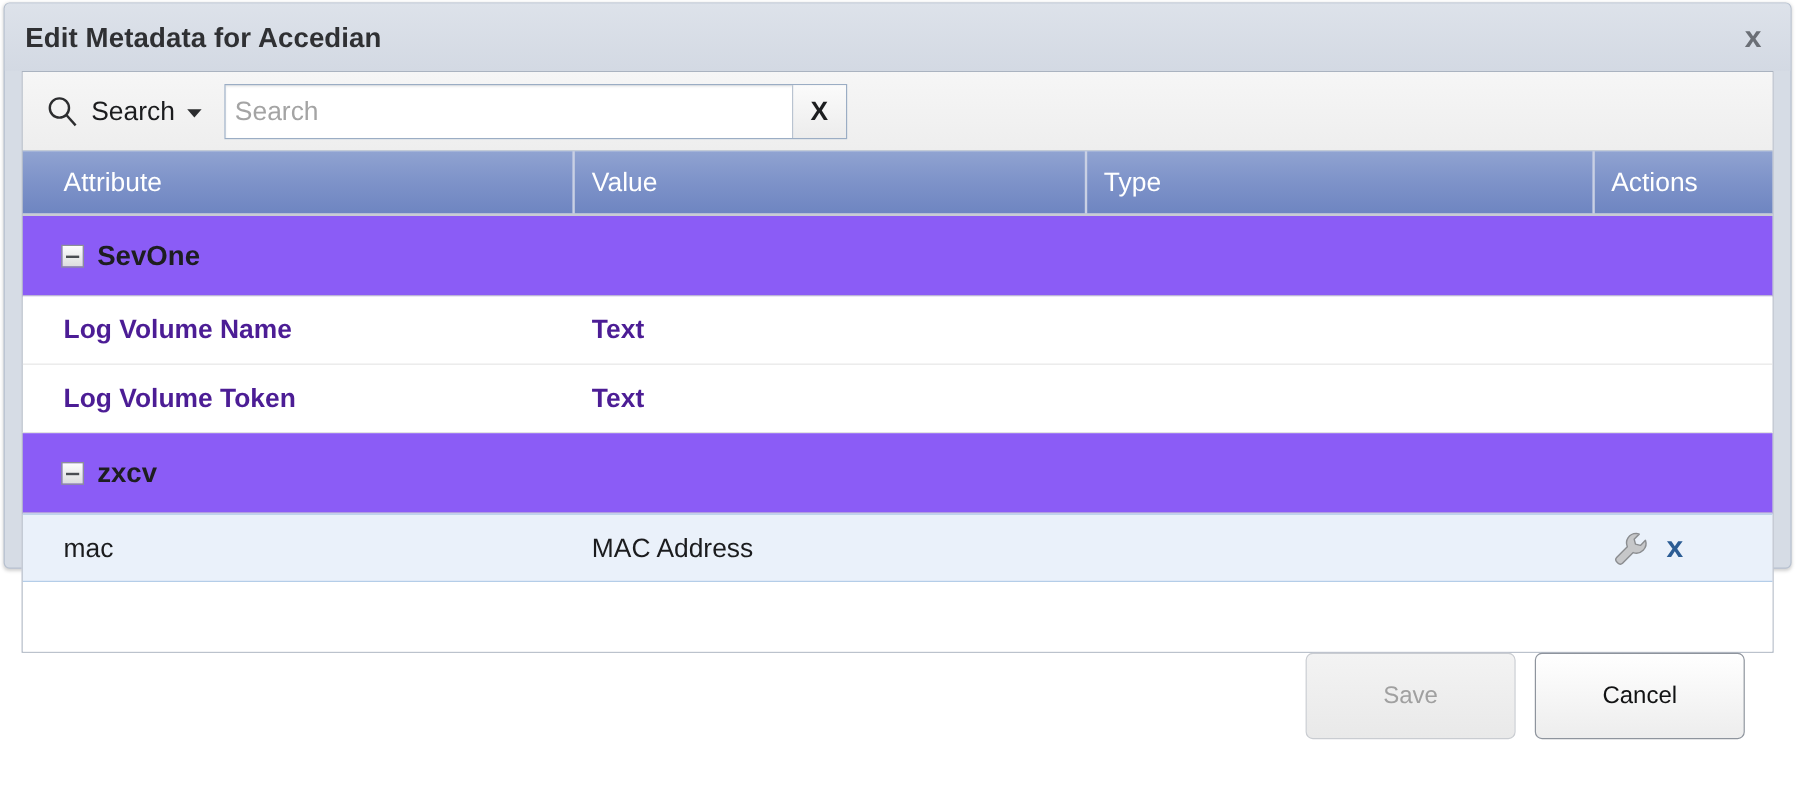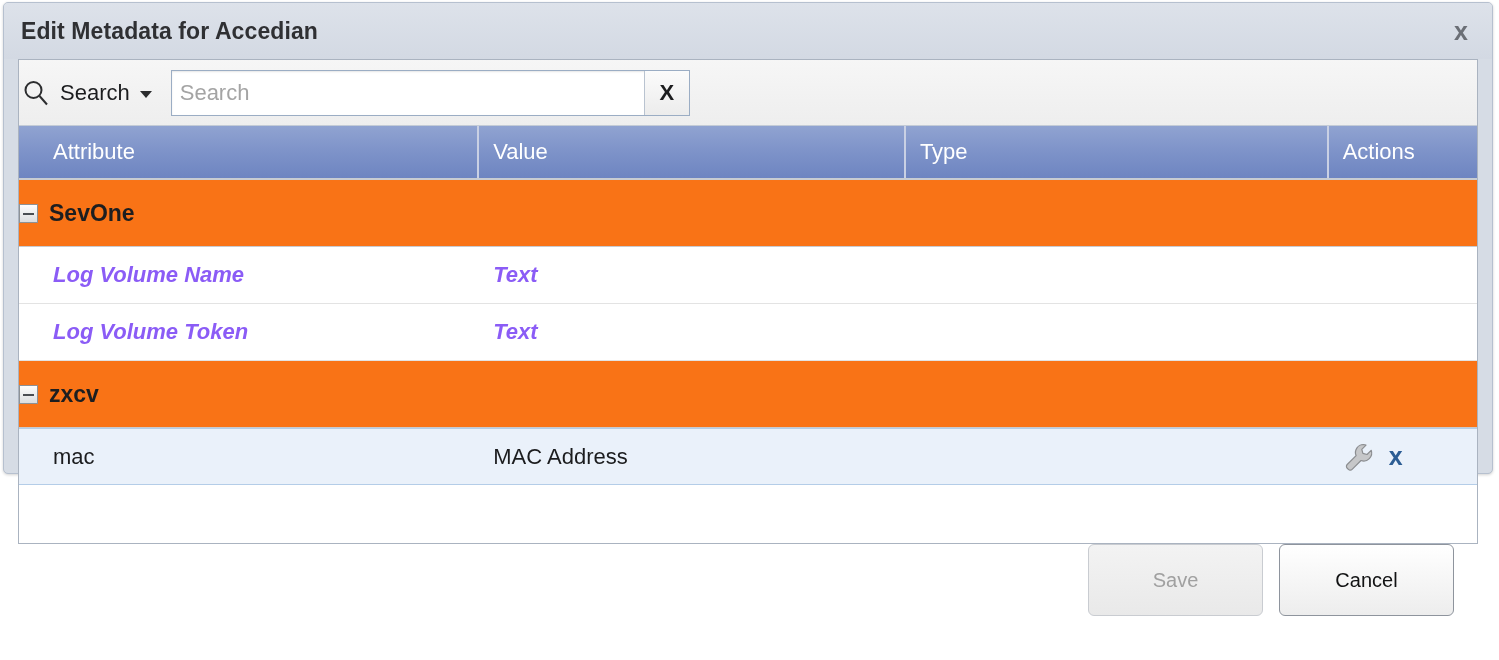--- a/index.html
+++ b/index.html
@@ -69,20 +69,21 @@
 
   
   #toolbar {
     flex: 0 0 66px;
     height: 66px;
     box-sizing: border-box;
     background: linear-gradient(to bottom, #f6f6f6 0%, #eeeeee 100%);
     border-bottom: 1px solid #c3cbd6;
     display: flex;
     align-items: center;
+    padding-left: 16px;
   }
   #search-trigger {
     display: flex;
     align-items: center;
     cursor: pointer;
     padding: 4px 6px 4px 2px;
   }
   .magnifier { width: 30px; height: 30px; display:block; }
   #search-trigger-label {
     font-size: 22px;
@@ -152,24 +153,25 @@
   #grid-header .hcell:last-child { border-right: none; }
 
   .col-attr   { width: 455px; margin-left: 20px; }
   .col-type   { width: 437px; }
   .col-value  { width: 441px; }
   .col-action { width: 153px; }
 
   .grouprow {
     height: 67px;
     box-sizing: border-box;
-    background: #f97316;
+    background: #8b5cf6;
     border-bottom: 1px solid #c9cace;
     display: flex;
     align-items: center;
+    padding-left: 32px;
   }
   .expander {
     width: 19px; height: 19px;
     box-sizing: border-box;
     border: 1px solid #8d9196;
     background: linear-gradient(to bottom,#fdfdfd,#dcdddf);
     position: relative;
     margin-right: 11px;
     cursor: pointer;
     flex: 0 0 19px;
@@ -202,22 +204,21 @@
   }
   .datarow .cell {
     font-size: 22px;
     box-sizing: border-box;
     padding-left: 14px;
     display: flex;
     align-items: center;
     height: 100%;
   }
   .datarow.placeholder-row .cell {
-    color: #8b5cf6;
-    font-style: italic;
+    color: #4c1d95;
     font-weight: bold;
   }
   .datarow.normal-row .cell { color: #1b1c1e; }
 
   .actions-cell {
     display: flex;
     align-items: center;
     justify-content: flex-start;
     gap: 14px;
     padding-left: 22px;

